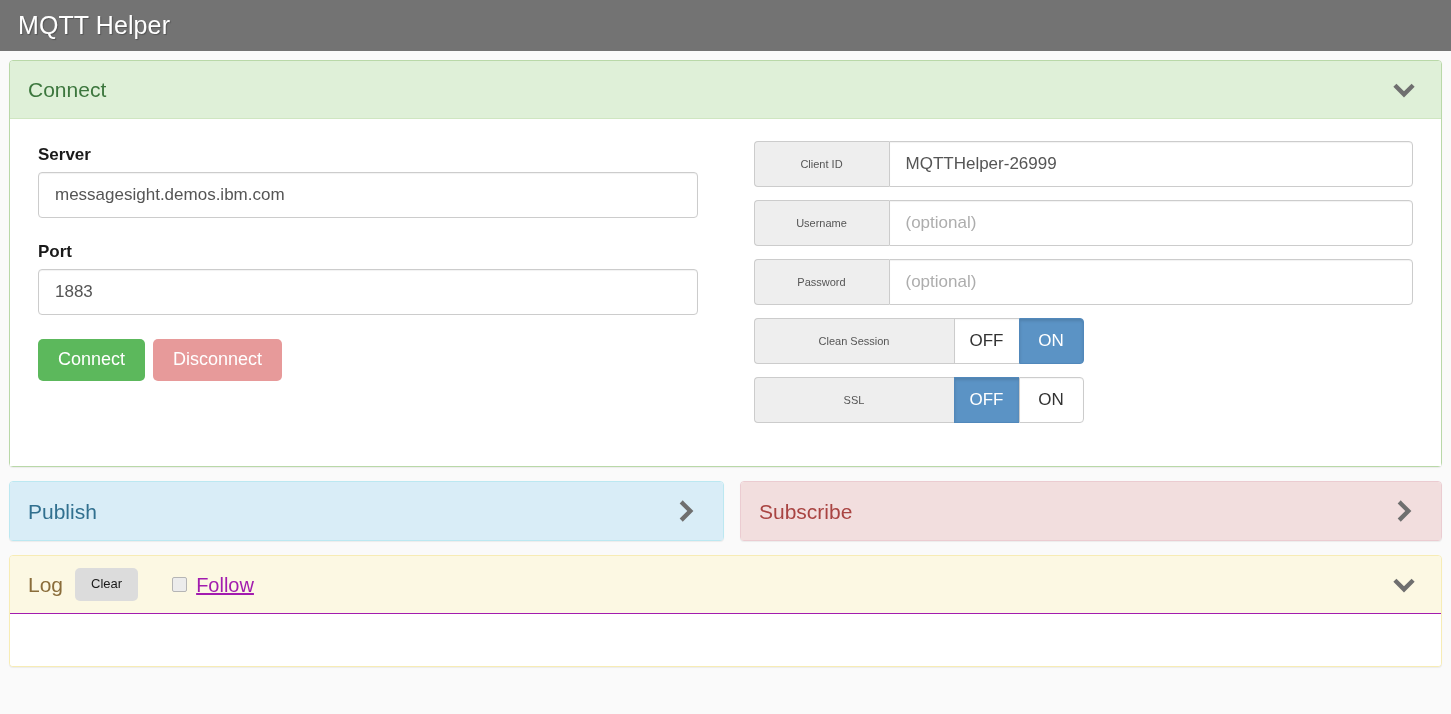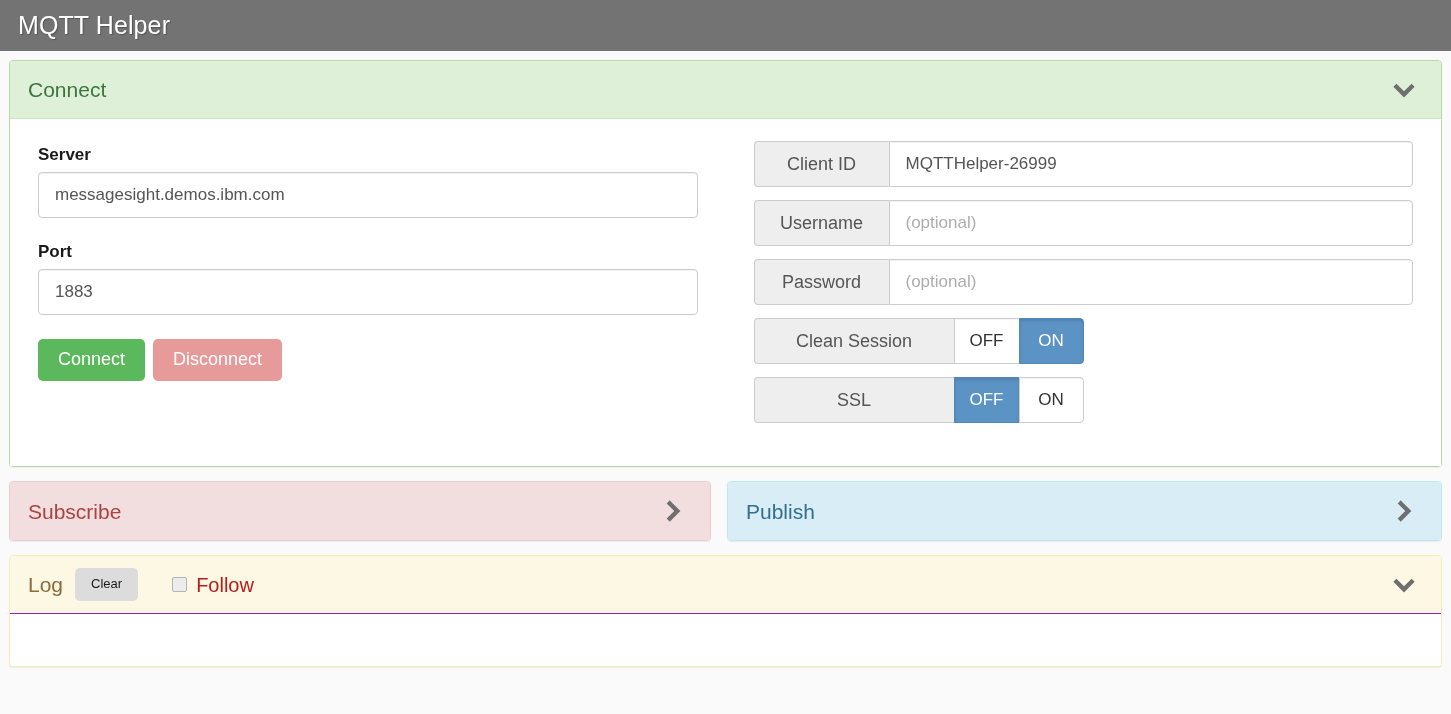--- a/index.html
+++ b/index.html
@@ -138,21 +138,21 @@
     display: flex;
     margin-bottom: 13px;
     width: 100%;
   }
   .input-group-addon {
     display: flex;
     align-items: center;
     justify-content: center;
     min-width: 135px;
     padding: 0 14px;
-    font-size: 18px;
+    font-size: 11px;
     color: #555555;
     background: #eeeeee;
     border: 1px solid #cccccc;
     border-right: 0;
     border-radius: 4px 0 0 4px;
     white-space: nowrap;
   }
   .input-group .form-control {
     border-radius: 0 4px 4px 0;
     flex: 1 1 auto;
@@ -215,21 +215,21 @@
     cursor: pointer;
   }
   .chk {
     width: 15px;
     height: 15px;
     border: 1px solid #b5b5b5;
     border-radius: 2px;
     background: #ececec;
     display: block;
   }
-  .follow-label { font-size: 20px; color: #b91c1c; line-height: 1; }
+  .follow-label { font-size: 20px; color: #a21caf; line-height: 1; text-decoration: underline; }
   .log-body { height: 52px; background: #ffffff; border-radius: 0 0 3px 3px; }
 </style>
 </head>
 <body>
 
 <div class="topbar">
   <span class="topbar-title">MQTT Helper</span>
 </div>
 
 <div class="page">
@@ -294,34 +294,34 @@
             <button class="tgl right">ON</button>
           </span>
         </div>
 
       </div>
     </div>
   </section>
 
   <div class="split-row">
 
-    <section class="panel panel-danger half-sub">
+    <section class="panel panel-info half-pub">
       <div class="panel-heading">
-        <span class="panel-title">Subscribe</span>
+        <span class="panel-title">Publish</span>
         <span class="caret">
           <svg width="26" height="26" viewBox="0 0 24 24" fill="none" stroke="currentColor" stroke-width="4" stroke-linecap="square" stroke-linejoin="miter">
             <polyline points="9,5 16,12 9,19"></polyline>
           </svg>
         </span>
       </div>
     </section>
 
-    <section class="panel panel-info half-pub">
+    <section class="panel panel-danger half-sub">
       <div class="panel-heading">
-        <span class="panel-title">Publish</span>
+        <span class="panel-title">Subscribe</span>
         <span class="caret">
           <svg width="26" height="26" viewBox="0 0 24 24" fill="none" stroke="currentColor" stroke-width="4" stroke-linecap="square" stroke-linejoin="miter">
             <polyline points="9,5 16,12 9,19"></polyline>
           </svg>
         </span>
       </div>
     </section>
 
   </div>
 

